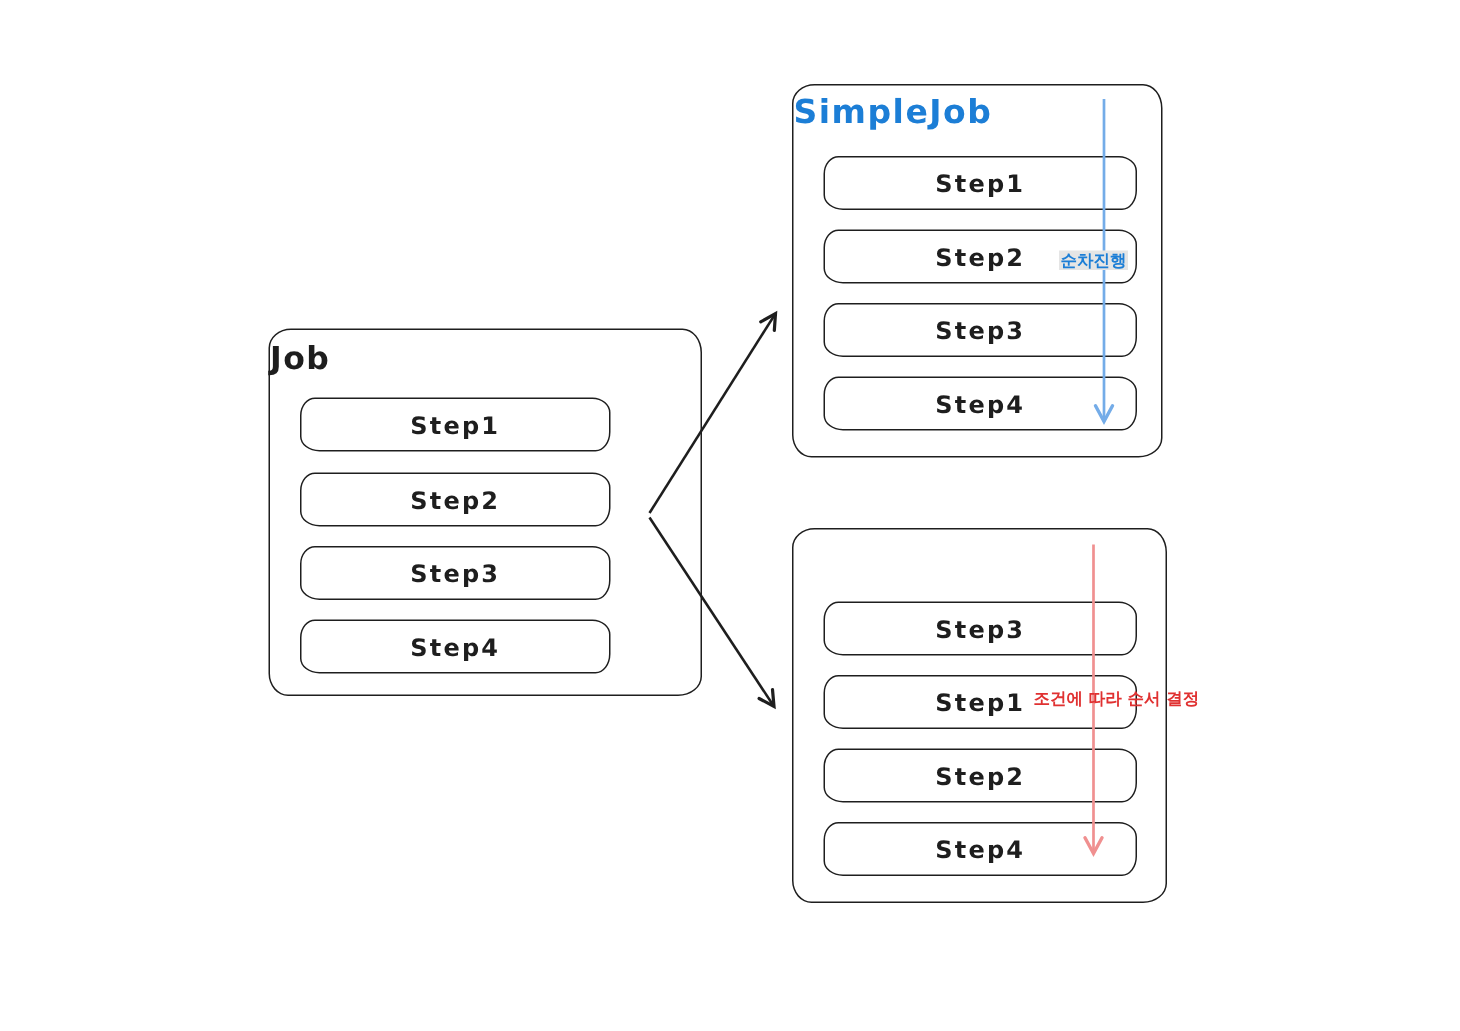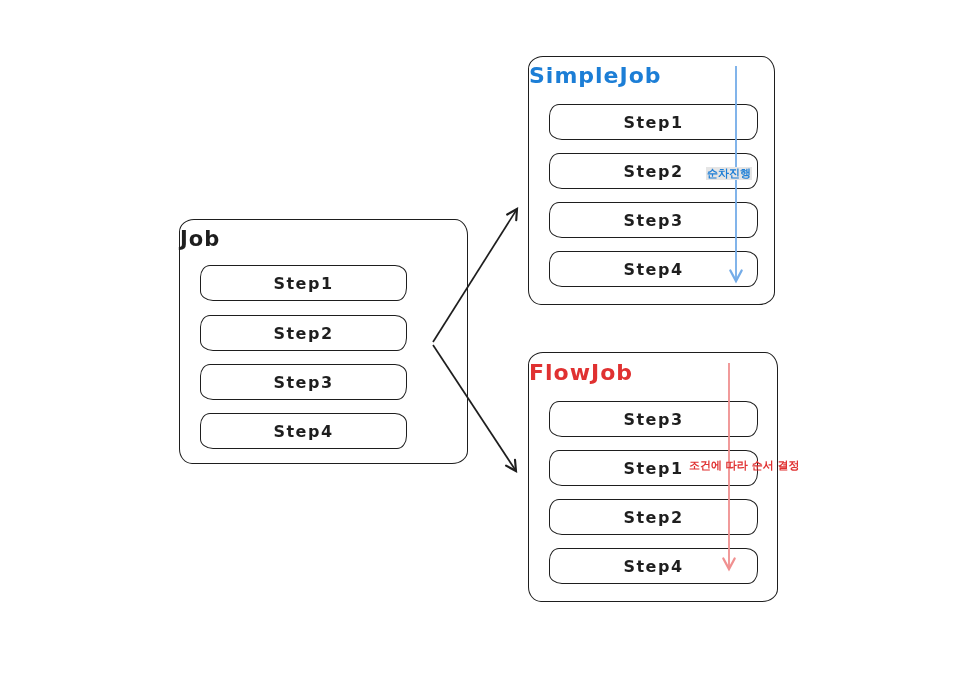--- a/index.html
+++ b/index.html
@@ -91,21 +91,20 @@
 
   <div class="group-box" style="left:528px; top:56px; width:247px; height:249px;">
     <div class="group-title title-blue" style="top:6px;">SimpleJob</div>
     <div class="step" style="left:20px; top:47px;  width:209px; height:36px;">Step1</div>
     <div class="step" style="left:20px; top:96px;  width:209px; height:36px;">Step2</div>
     <div class="step" style="left:20px; top:145px; width:209px; height:36px;">Step3</div>
     <div class="step" style="left:20px; top:194px; width:209px; height:36px;">Step4</div>
   </div>
 
   <div class="group-box" style="left:528px; top:352px; width:250px; height:250px;">
-    <div class="group-title title-red" style="top:7px;">FlowJob</div>
     <div class="step" style="left:20px; top:48px;  width:209px; height:36px;">Step3</div>
     <div class="step" style="left:20px; top:97px;  width:209px; height:36px;">Step1</div>
     <div class="step" style="left:20px; top:146px; width:209px; height:36px;">Step2</div>
     <div class="step" style="left:20px; top:195px; width:209px; height:36px;">Step4</div>
   </div>
 
   <svg id="arrow-layer" viewBox="0 0 973 687" xmlns="http://www.w3.org/2000/svg">
     <defs>
       <marker id="ah-black" viewBox="0 0 10 10" refX="8" refY="5" markerWidth="9" markerHeight="9" orient="auto-start-reverse">
         <path d="M1.5,1.5 L8,5 L1.5,8.5" class="mk-black"></path>

